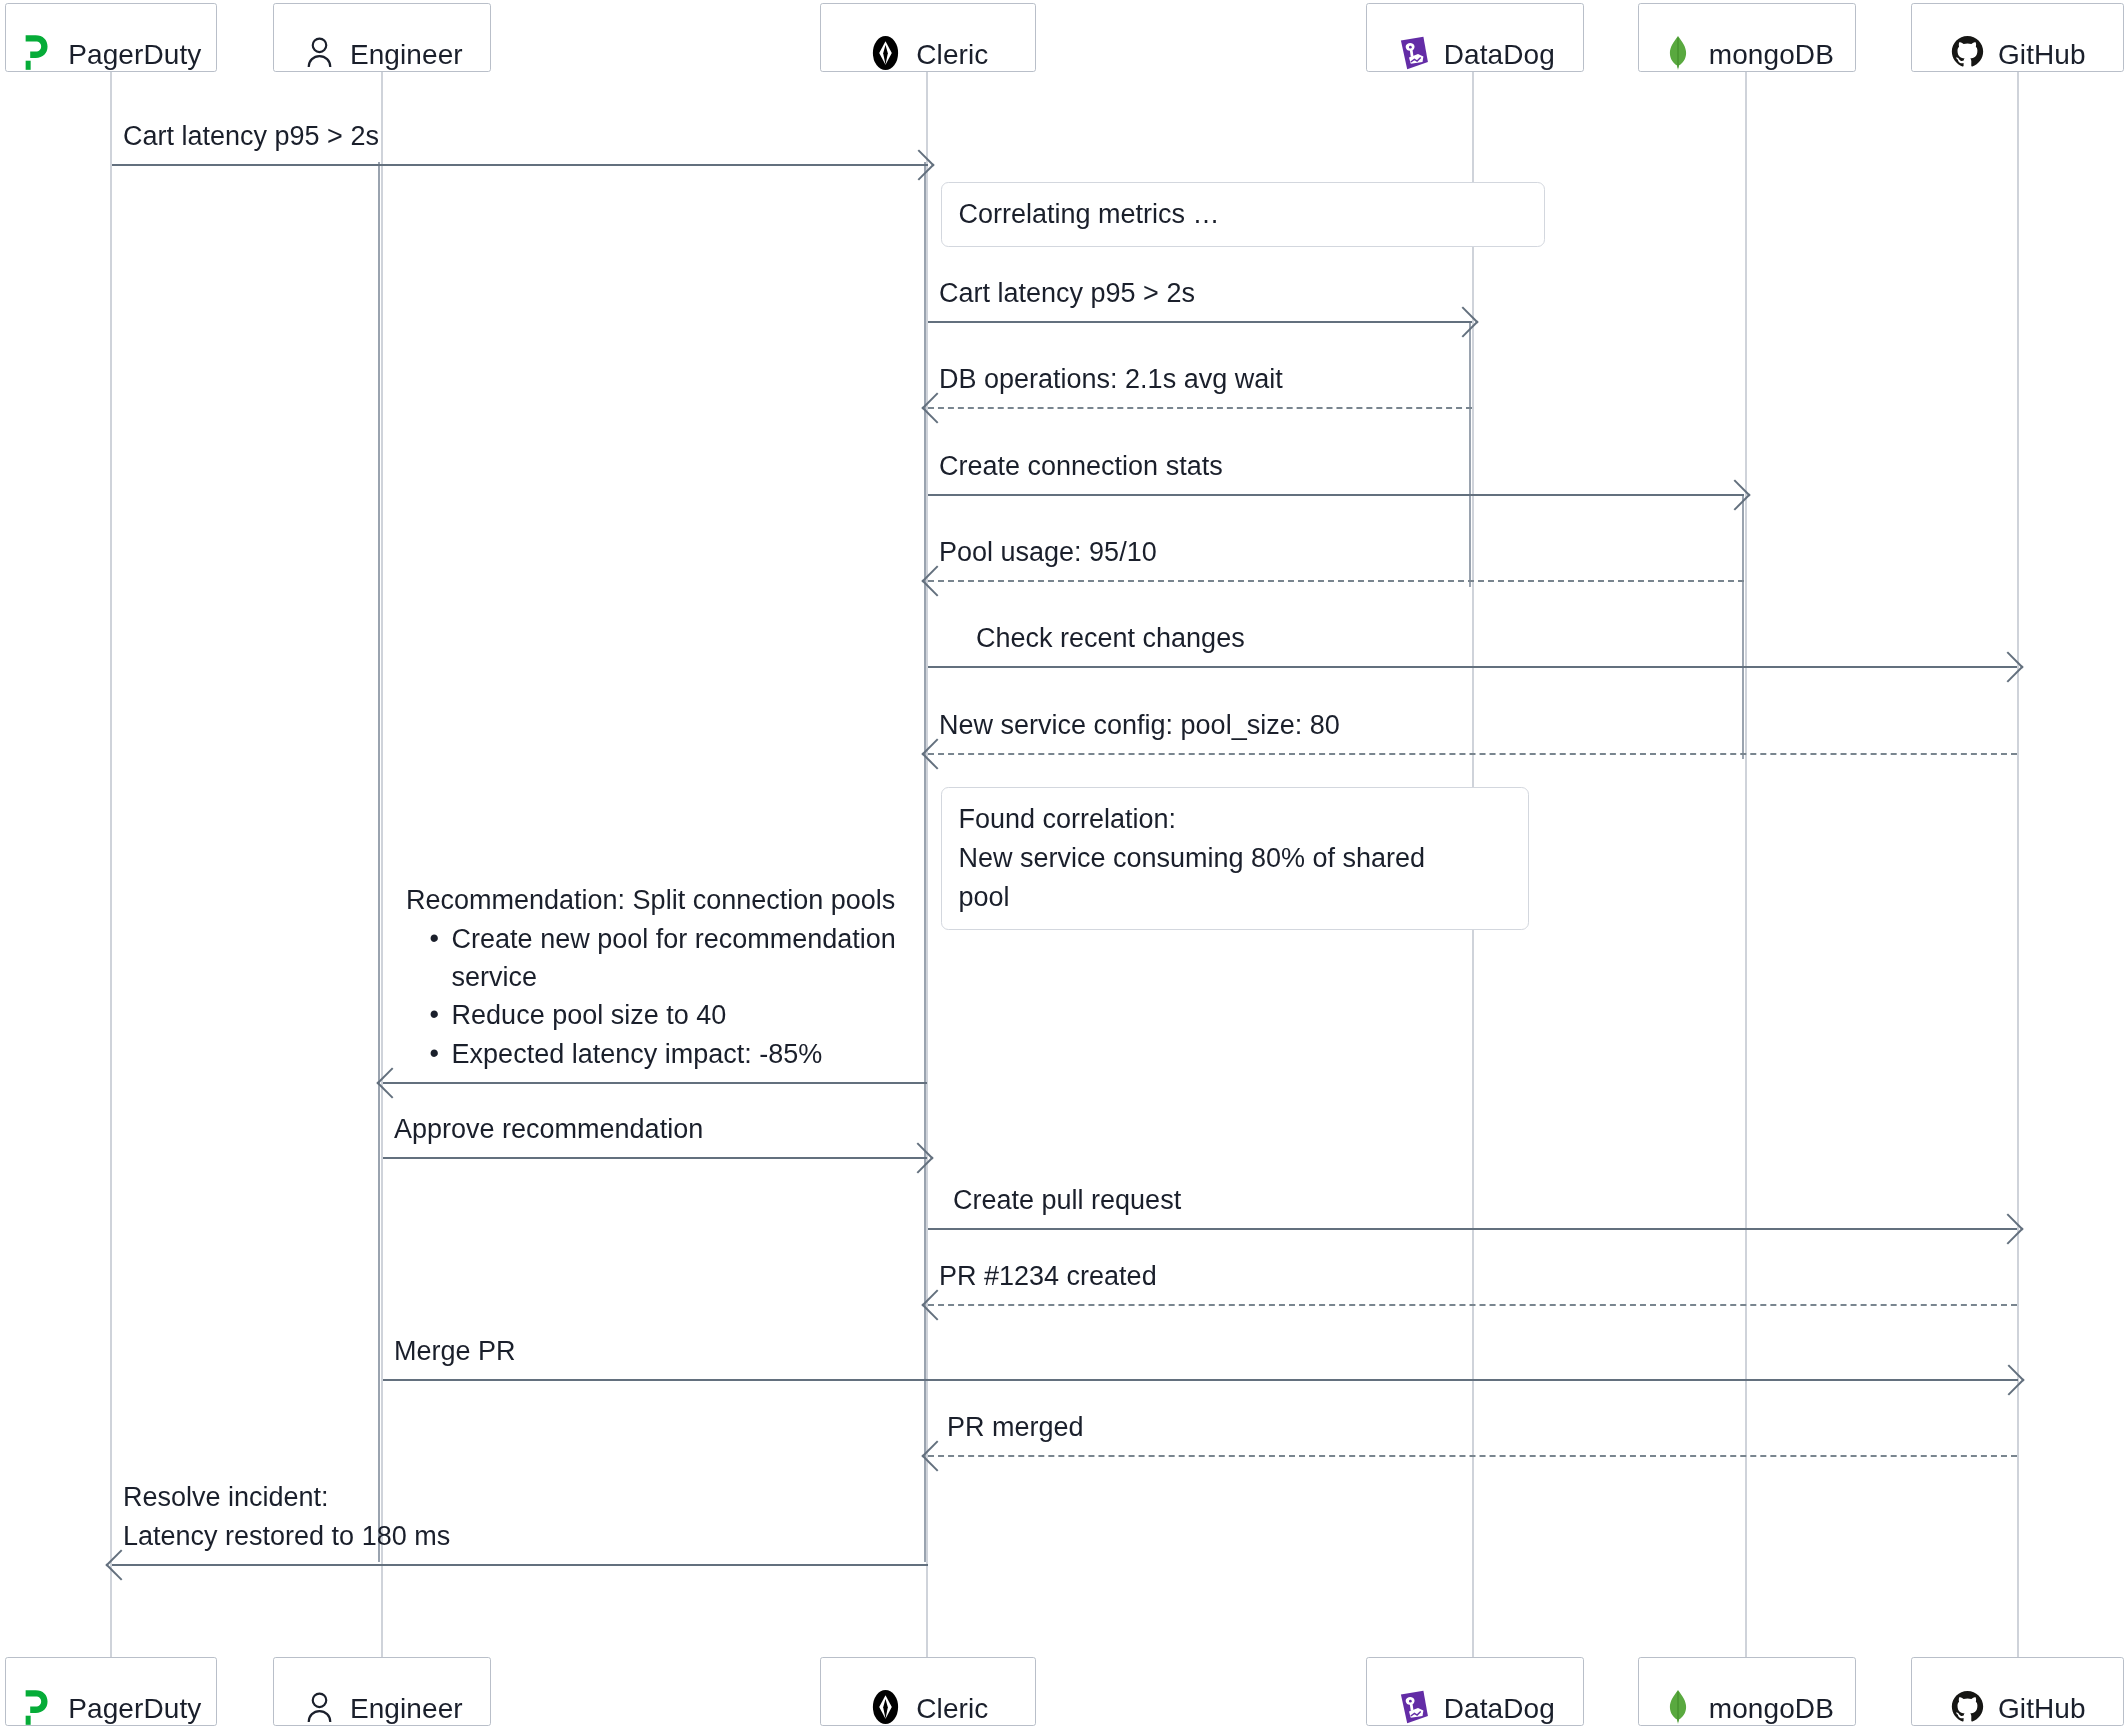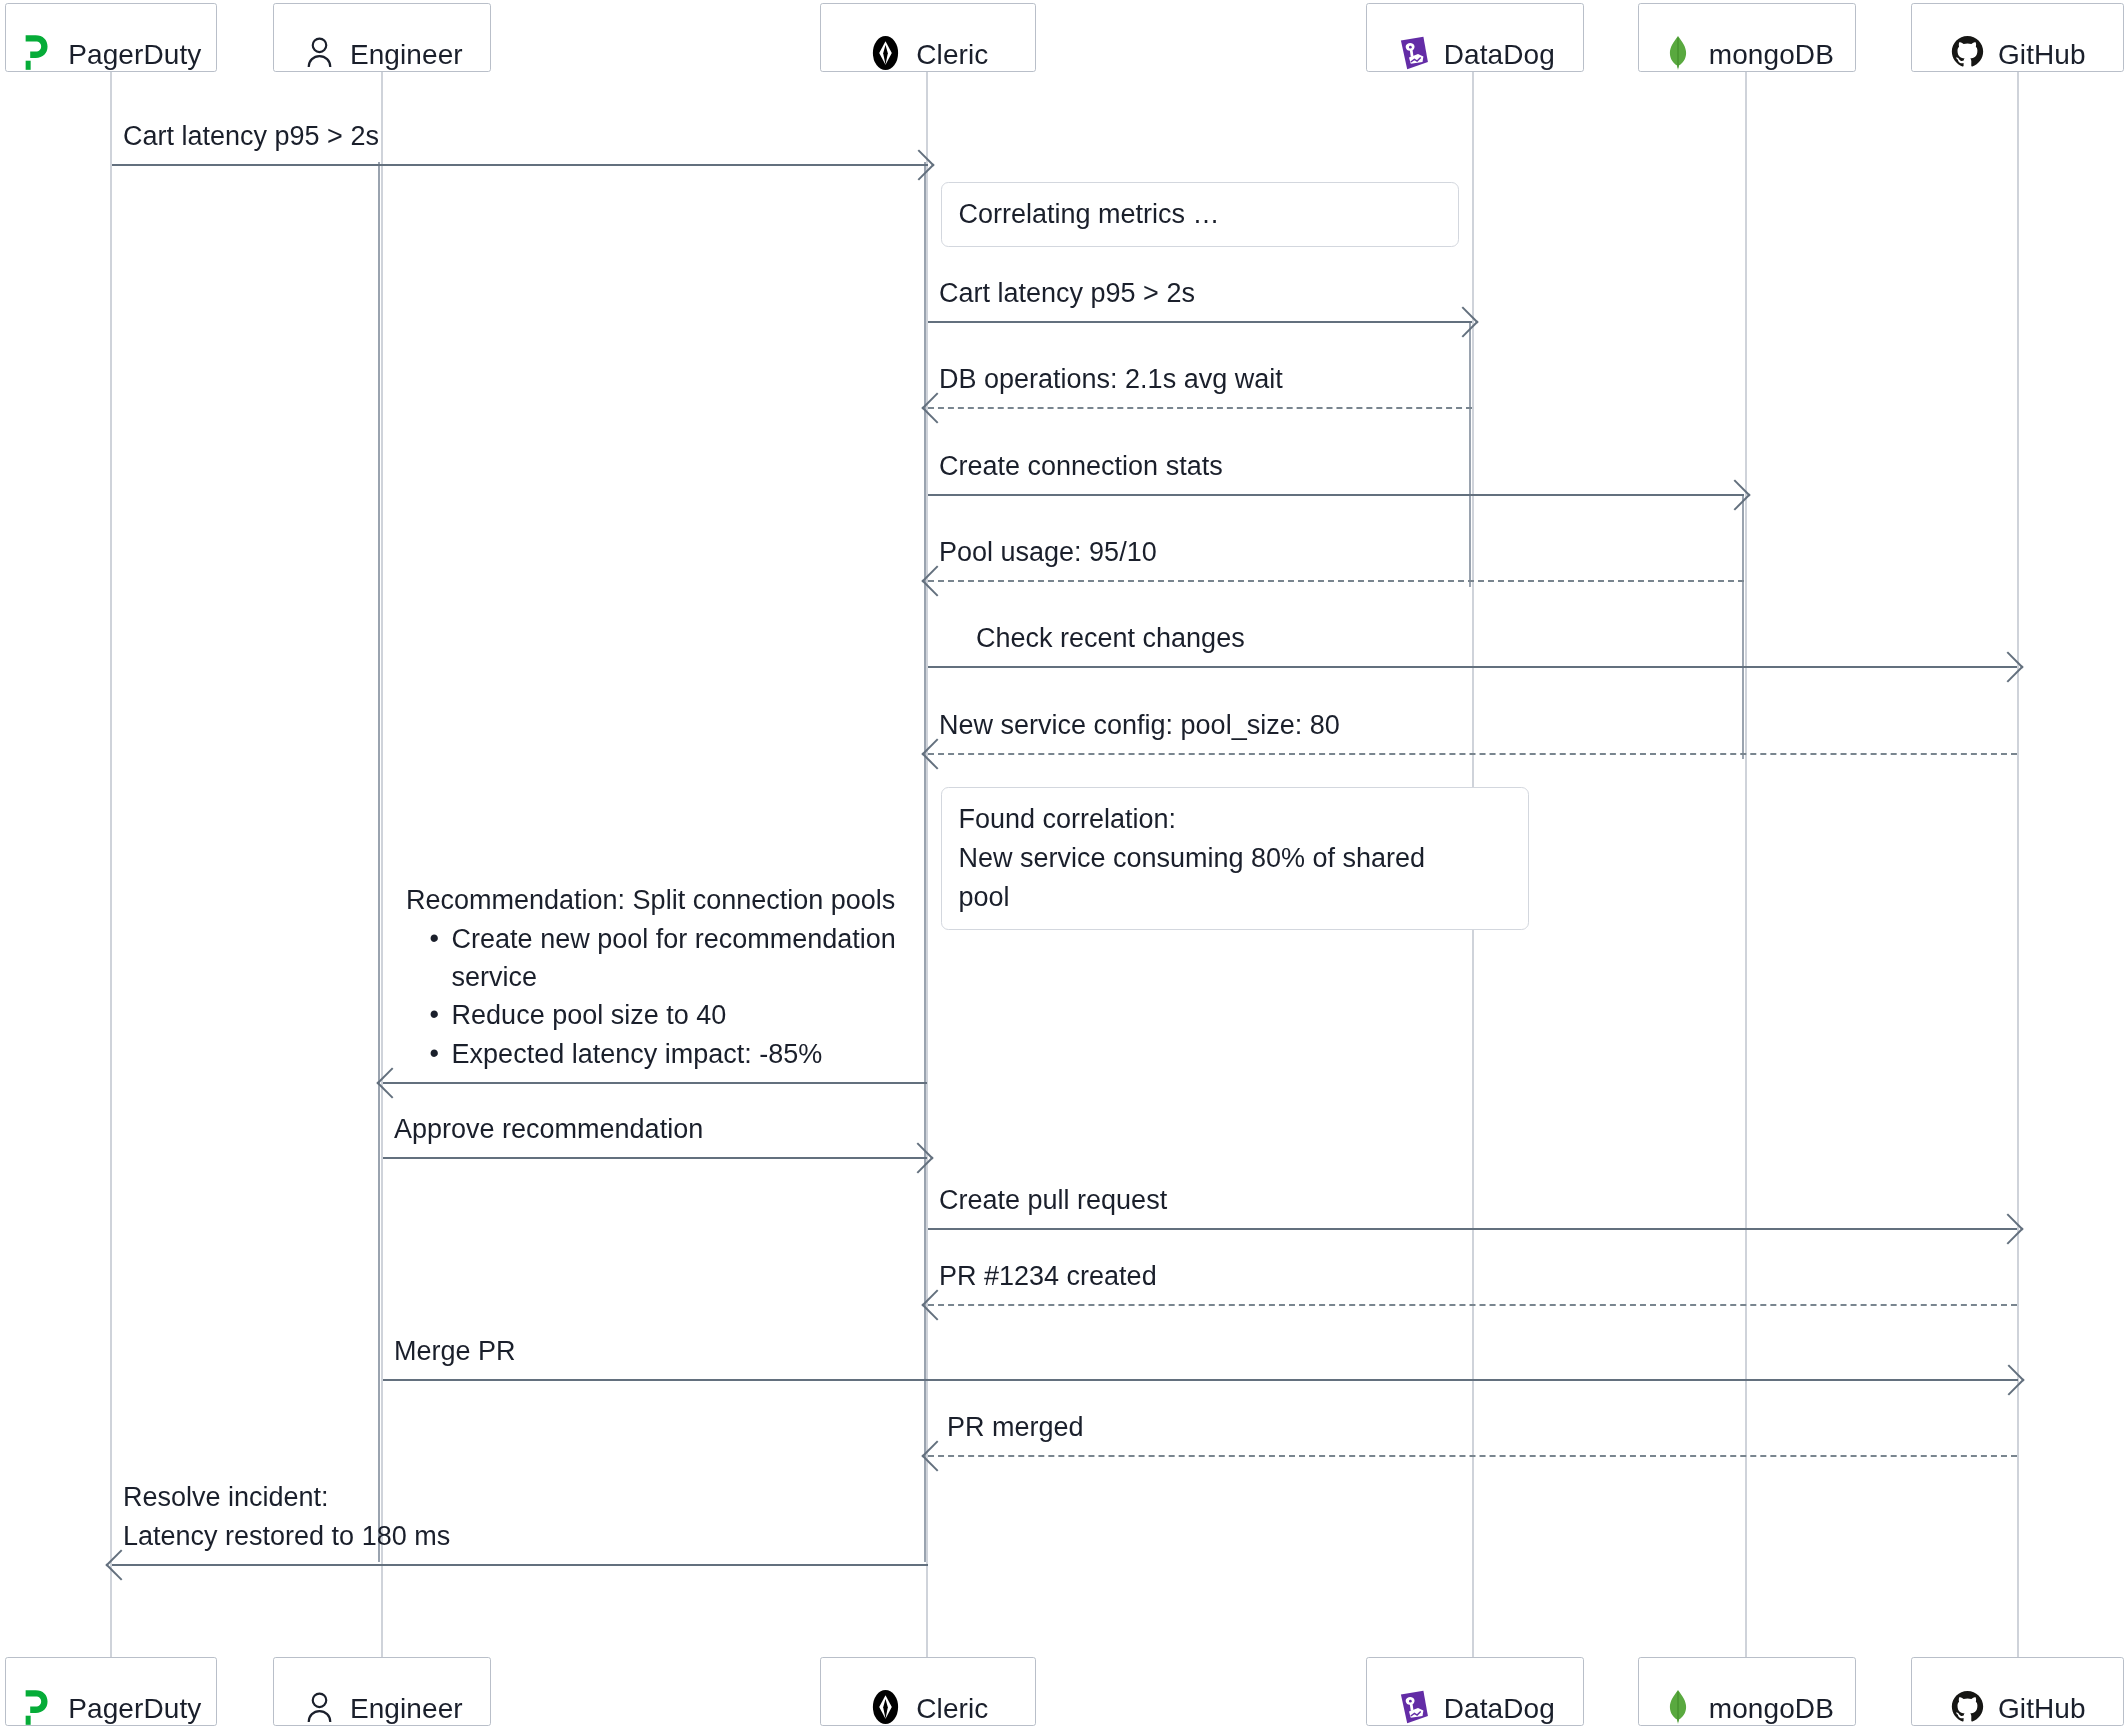--- a/index.html
+++ b/index.html
@@ -206,21 +206,21 @@
     </span>
     <span class="plabel">GitHub</span>
   </div>
 
   <div class="msg" style="left:112px; top:164px; width:816px;">
     <div class="line"></div>
     <div class="arrowhead right"></div>
     <div class="msglabel" style="left:11px;">Cart latency p95 &gt; 2s</div>
   </div>
 
-  <div class="note" style="left:941px; top:182px; width:518px;">
+  <div class="note" style="left:941px; top:182px; width:604px;">
     <span>Correlating metrics …</span>
   </div>
 
   <div class="msg" style="left:928px; top:321px; width:544px;">
     <div class="line"></div>
     <div class="arrowhead right"></div>
     <div class="msglabel" style="left:11px;">Cart latency p95 &gt; 2s</div>
   </div>
 
   <div class="msg dashed" style="left:928px; top:407px; width:544px;">
@@ -274,21 +274,21 @@
 
   <div class="msg" style="left:383px; top:1157px; width:544px;">
     <div class="line"></div>
     <div class="arrowhead right"></div>
     <div class="msglabel" style="left:11px;">Approve recommendation</div>
   </div>
 
   <div class="msg" style="left:928px; top:1228px; width:1089px;">
     <div class="line"></div>
     <div class="arrowhead right"></div>
-    <div class="msglabel" style="left:11px;text-align:center;">Create pull request</div>
+    <div class="msglabel" style="left:25px;text-align:center;">Create pull request</div>
   </div>
 
   <div class="msg dashed" style="left:928px; top:1304px; width:1089px;">
     <div class="line"></div>
     <div class="arrowhead left"></div>
     <div class="msglabel" style="left:11px;">PR #1234 created</div>
   </div>
 
   <div class="msg" style="left:383px; top:1379px; width:1635px;">
     <div class="line"></div>

